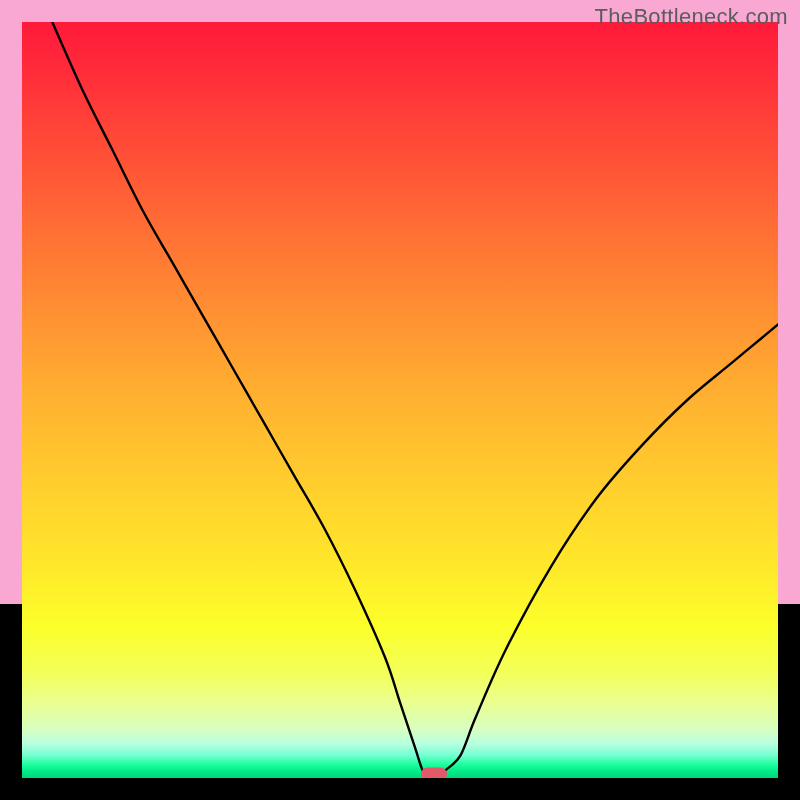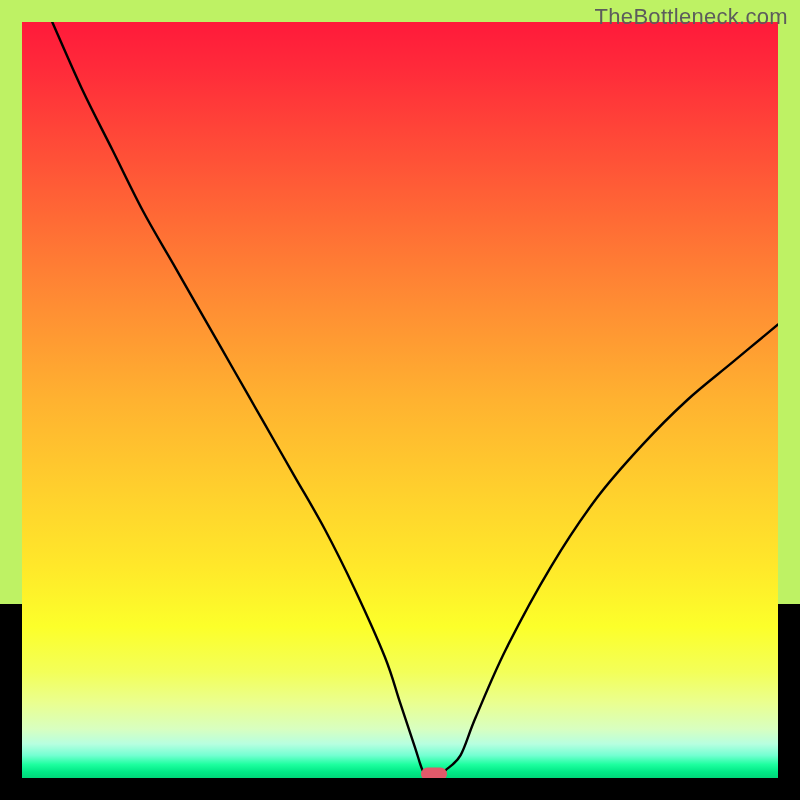--- a/index.html
+++ b/index.html
@@ -8,21 +8,21 @@
     width: 800px;
     height: 800px;
     overflow: hidden;
     background: #000;
     font-family: Arial, Helvetica, sans-serif;
   }
   .frame {
     position: relative;
     width: 800px;
     height: 604px;
-    background: #bef264;
+    background: #f9a8d4;
   }
   .watermark {
     position: absolute;
     top: 4px;
     right: 12px;
     color: #5c5c5c;
     font-size: 22px;
     font-weight: 500;
     letter-spacing: 0.3px;
     z-index: 5;

